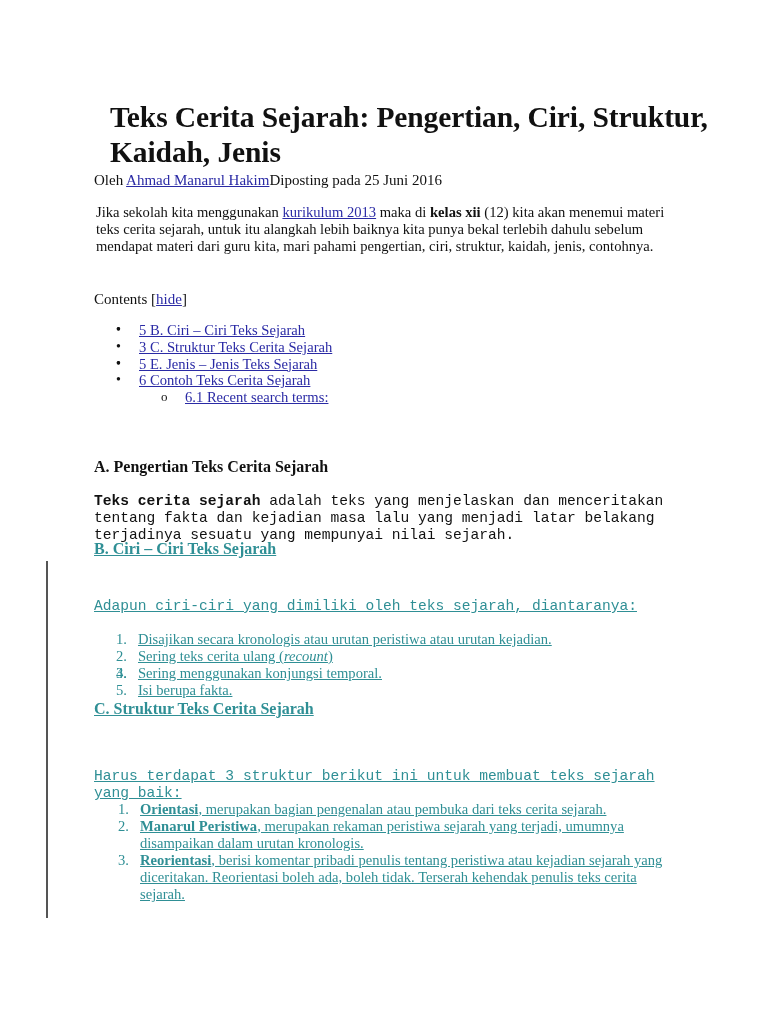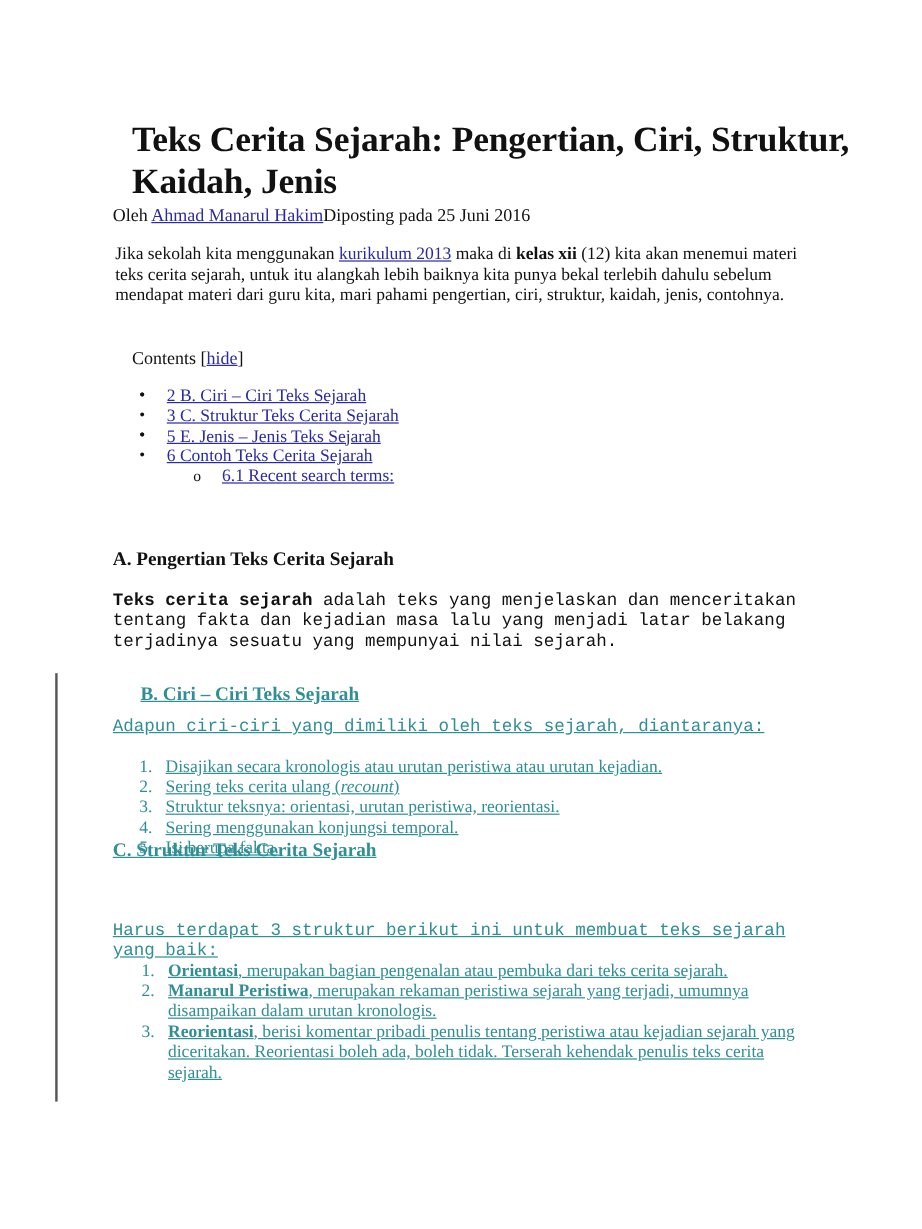--- a/index.html
+++ b/index.html
@@ -9,21 +9,21 @@
       color: #111111;
     }
     .page { position: absolute; left: 94px; top: 0; width: 600px; }
     .title {
       position: absolute; top: 84px; left: 0; margin: 16px;
       font-size: 29.5px; line-height: 35px; font-weight: bold; width: 600px;
       letter-spacing: -0.1px;
     }
     .byline { position: absolute; top: 171px; left: 0; font-size: 15px; line-height: 18px; white-space: nowrap; }
     .intro { position: absolute; top: 204px; left: 2px; width: 590px; font-size: 14.6px; line-height: 17.2px; margin: 0; }
-    .contents { position: absolute; top: 290px; left: 16px; font-size: 15px; line-height: 18px; }
+    .contents { position: absolute; top: 290px; left: 0; font-size: 15px; line-height: 18px; }
     a.link { color: #2a2aa5; text-decoration: underline; }
     .toc { position: absolute; top: 322px; left: 0; margin: 0; padding: 0; list-style: none; font-size: 14.6px; line-height: 16.8px; }
     .toc li { position: relative; padding-left: 45px; white-space: nowrap; }
     .toc li .bullet { position: absolute; left: 22px; top: 0; font-size: 14px; }
     .toc li.sub { padding-left: 91px; }
     .toc li.sub .bullet { left: 67px; font-size: 13px; }
     .h3 { position: absolute; left: 0; margin: 0; font-size: 16px; font-weight: bold; white-space: nowrap; }
     .teal-u { color: #2f8f95; text-decoration: underline; }
     .para { position: absolute; left: 0; width: 590px; margin: 0; font-size: 14.6px; line-height: 17.2px; font-family: Liberation Mono, monospace; }
     .olist { position: absolute; left: 22px; margin: 0; padding: 0; list-style: none; font-size: 14.6px; line-height: 17px; width: 560px; }
@@ -48,42 +48,42 @@
   <p class="intro">
     <span>Jika sekolah kita menggunakan </span><a class="link">kurikulum 2013</a><span> maka di </span><b class="strong">kelas xii</b><span> (12) kita akan menemui materi teks cerita sejarah, untuk itu alangkah lebih baiknya kita punya bekal terlebih dahulu sebelum mendapat materi dari guru kita, mari pahami pengertian, ciri, struktur, kaidah, jenis, contohnya.</span>
   </p>
 
   <div class="contents">
     <span>Contents [</span><a class="link">hide</a><span>]</span>
   </div>
 
   <ul class="toc">
     <li><span class="bullet">•</span></li>
-    <li><span class="bullet">•</span><a class="link">2 B. Ciri – Ciri Teks Sejarah</a></li>
+    <li><span class="bullet">•</span><a class="link">5 B. Ciri – Ciri Teks Sejarah</a></li>
     <li><span class="bullet">•</span><a class="link">3 C. Struktur Teks Cerita Sejarah</a></li>
     <li><span class="bullet">•</span></li>
     <li><span class="bullet">•</span><a class="link">5 E. Jenis – Jenis Teks Sejarah</a></li>
     <li><span class="bullet">•</span><a class="link">6 Contoh Teks Cerita Sejarah</a></li>
     <li class="sub"><span class="bullet">o</span><a class="link">6.1 Recent search terms:</a></li>
   </ul>
 
   <h3 class="h3" style="top:458px;">A. Pengertian Teks Cerita Sejarah</h3>
 
   <p class="para" style="top:493px;">
     <b class="strong">Teks cerita sejarah</b><span> adalah teks yang menjelaskan dan menceritakan tentang fakta dan kejadian masa lalu yang menjadi latar belakang terjadinya sesuatu yang mempunyai nilai sejarah.</span>
   </p>
 
-  <h3 class="h3 teal-u" style="top:570px;margin-left:23px;">B. Ciri – Ciri Teks Sejarah</h3>
+  <h3 class="h3 teal-u" style="top:540px;">B. Ciri – Ciri Teks Sejarah</h3>
 
   <p class="para teal-u" style="top:598px;">Adapun ciri-ciri yang dimiliki oleh teks sejarah, diantaranya:</p>
 
   <ol class="olist" style="top:631px;">
     <li><span class="num">1.</span><span>Disajikan secara kronologis atau urutan peristiwa atau urutan kejadian.</span></li>
     <li><span class="num">2.</span><span>Sering teks cerita ulang (</span><i>recount</i><span>)</span></li>
-    <li><span class="num">3.</span><span>Struktur teksnya: orientasi, urutan peristiwa, reorientasi.</span></li>
+    <li><span class="num">3.</span></li>
     <li><span class="num">4.</span><span>Sering menggunakan konjungsi temporal.</span></li>
     <li><span class="num">5.</span><span>Isi berupa fakta.</span></li>
   </ol>
 
   <h3 class="h3 teal-u" style="top:700px;">C. Struktur Teks Cerita Sejarah</h3>
 
   <p class="para teal-u" style="top:768px;">Harus terdapat 3 struktur berikut ini untuk membuat teks sejarah yang baik:</p>
 
   <ol class="olist" style="top:801px; left:24px;">
     <li><span class="num">1.</span><b class="strong">Orientasi</b><span>, merupakan bagian pengenalan atau pembuka dari teks cerita sejarah.</span></li>

